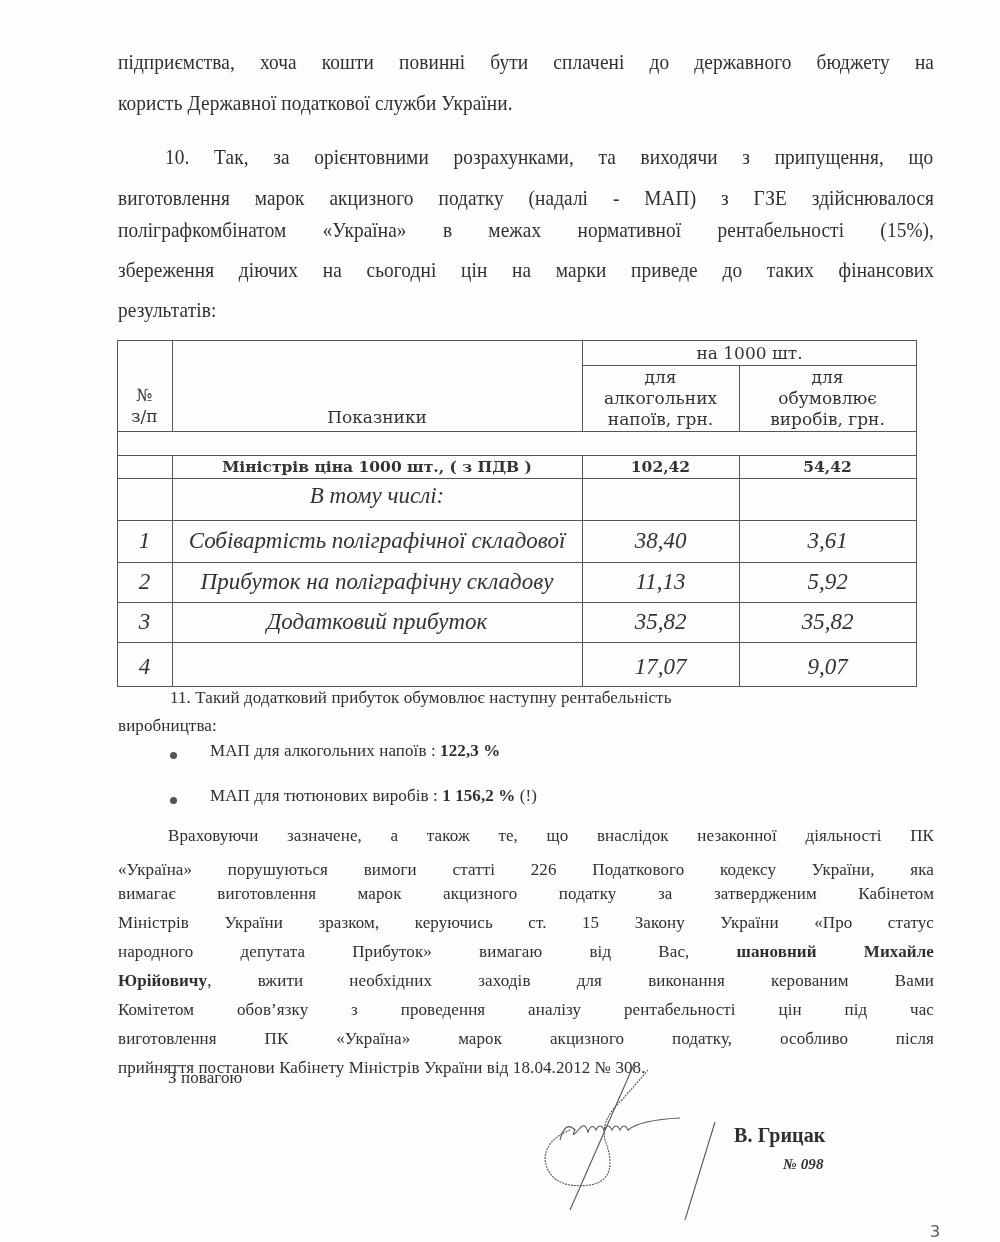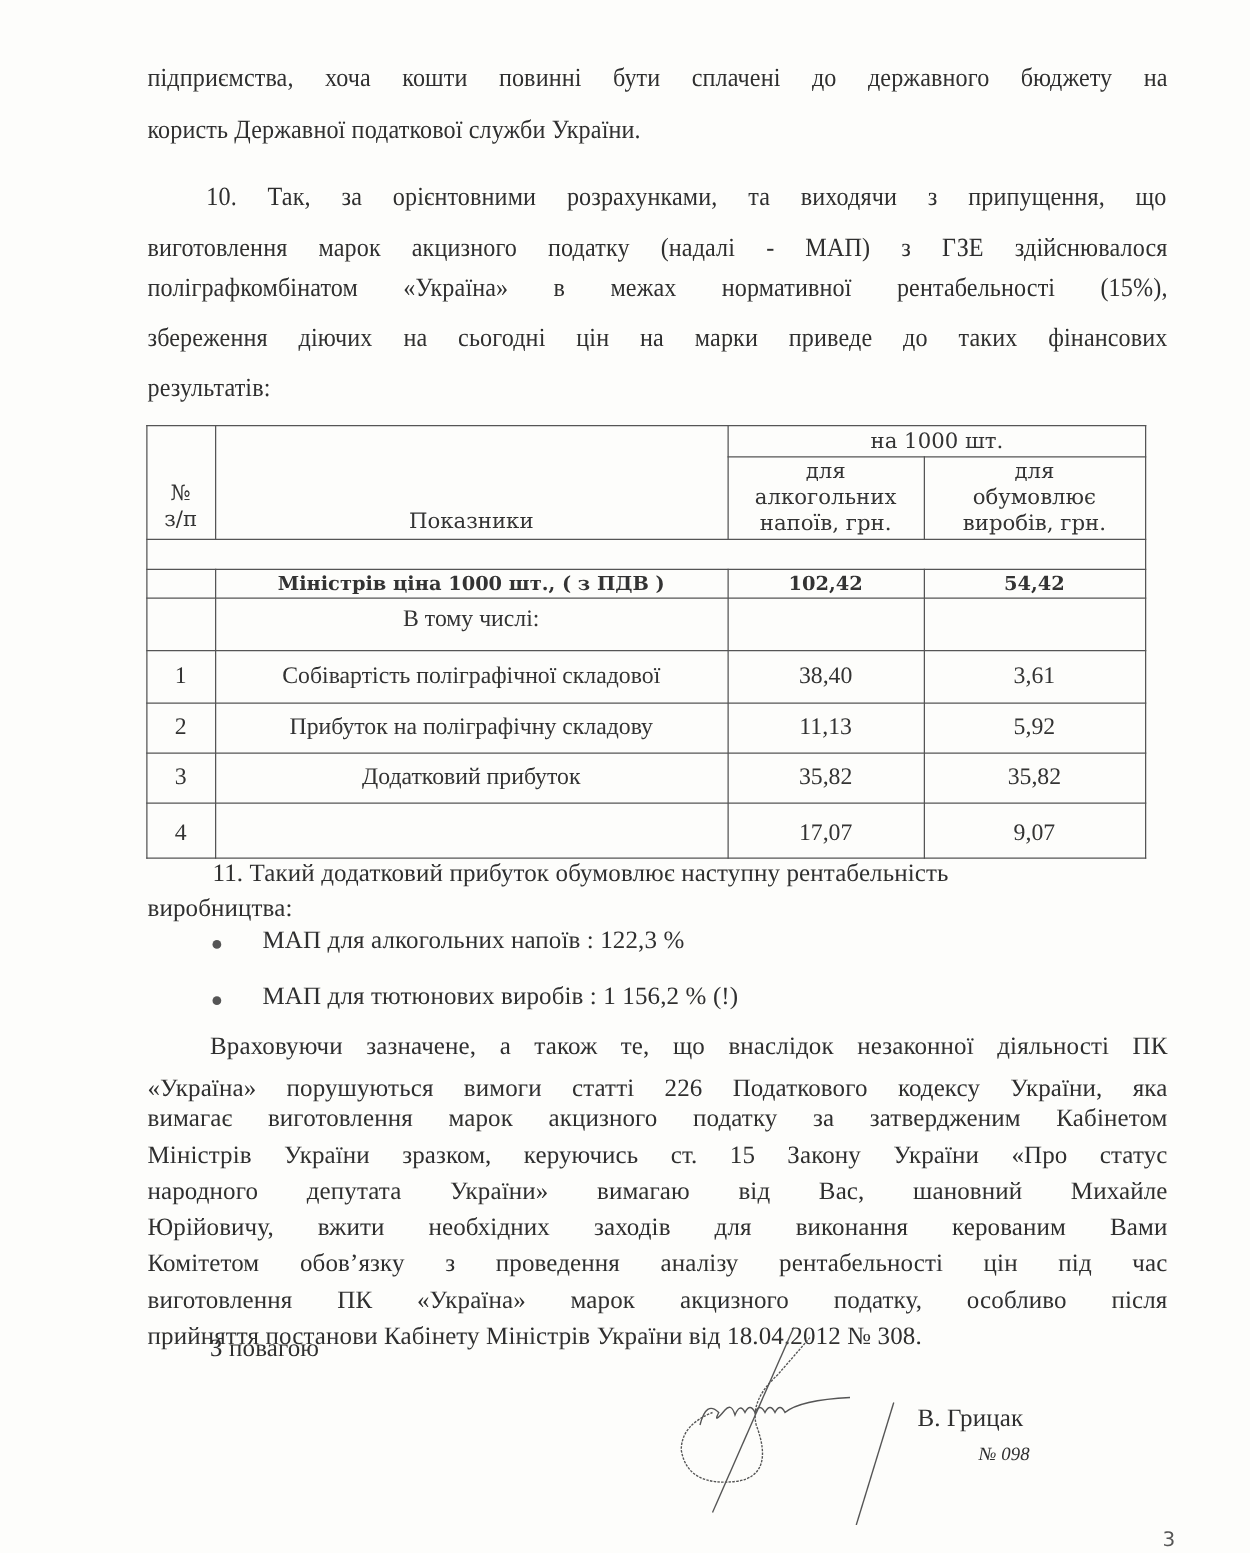--- a/index.html
+++ b/index.html
@@ -11,38 +11,38 @@
     position: relative;
   }
   .page { position: absolute; left: 0; top: 0; width: 1000px; height: 1242px; }
   .line {
     position: absolute; left: 118px; width: 816px;
     font-size: 21px; letter-spacing: 0.1px; white-space: nowrap;
     transform-origin: left top;
   }
   .just { text-align: justify; text-align-last: justify; }
   .narrow { transform: scaleX(0.92); width: 887px; }
-  .dense { font-size: 20px; }
+  .dense { font-size: 17px; }
 
   
   .tbl { position: absolute; left: 117px; top: 340px; width: 800px; height: 347px; }
   .tbl .h, .tbl .v { position: absolute; background: #555; }
   .tbl .h { height: 1px; }
   .tbl .v { width: 1px; }
   .cell {
     position: absolute; text-align: center; font-size: 17px; color: #333;
     font-family: "DejaVu Serif", serif; line-height: 21px;
   }
-  .cell.plain { font-family: "Liberation Serif", serif; font-size: 19px; }
+  .cell.plain { font-family: "Liberation Serif", serif; font-size: 23px; font-style: italic; }
   .cell.b { font-weight: bold; font-family: "DejaVu Serif", serif; font-size: 15.5px; }
 
   .bullet-dot {
     position: absolute; width: 7px; height: 7px; border-radius: 50%; background: #555;
   }
-  .bold { font-weight: normal; }
+  .bold { font-weight: bold; }
   .italic { font-style: italic; }
   .sig { position: absolute; left: 530px; top: 1060px; }
 </style>
 </head>
 <body>
 
 <div class="page">
 
   <div class="line just narrow" style="top:50px;">підприємства, хоча кошти повинні бути сплачені до державного бюджету на</div>
   <div class="line narrow" style="top:91px;">користь Державної податкової служби України.</div>
@@ -129,21 +129,21 @@
   <div class="bullet-dot" style="left:170px; top:797px;"></div>
   <div class="line dense" style="top:786px; left:210px;">
     <span>МАП для тютюнових виробів : </span><span class="bold">1 156,2 %</span><span> (!)</span>
   </div>
 
   <div class="line just dense" style="top:826px; left:168px; width:766px;">Враховуючи зазначене, а також те, що внаслідок незаконної діяльності ПК</div>
   <div class="line just dense" style="top:860px;">«Україна» порушуються вимоги статті 226 Податкового кодексу України, яка</div>
   <div class="line just dense" style="top:884px;">вимагає виготовлення марок акцизного податку за затвердженим Кабінетом</div>
   <div class="line just dense" style="top:913px;">Міністрів України зразком, керуючись ст. 15 Закону України «Про статус</div>
   <div class="line just dense" style="top:942px;">
-    <span>народного депутата України» вимагаю від Вас, </span><span class="bold">шановний Михайле</span>
+    <span>народного депутата Прибуток» вимагаю від Вас, </span><span class="bold">шановний Михайле</span>
   </div>
   <div class="line just dense" style="top:971px;">
     <span class="bold">Юрійовичу</span><span>, вжити необхідних заходів для виконання керованим Вами</span>
   </div>
   <div class="line just dense" style="top:1000px;">Комітетом обов’язку з проведення аналізу рентабельності цін під час</div>
   <div class="line just dense" style="top:1029px;">виготовлення ПК «Україна» марок акцизного податку, особливо після</div>
   <div class="line dense" style="top:1058px;">прийняття постанови Кабінету Міністрів України від 18.04.2012 № 308.</div>
 
   <div class="line dense" style="top:1068px; left:168px;">З повагою</div>
 

